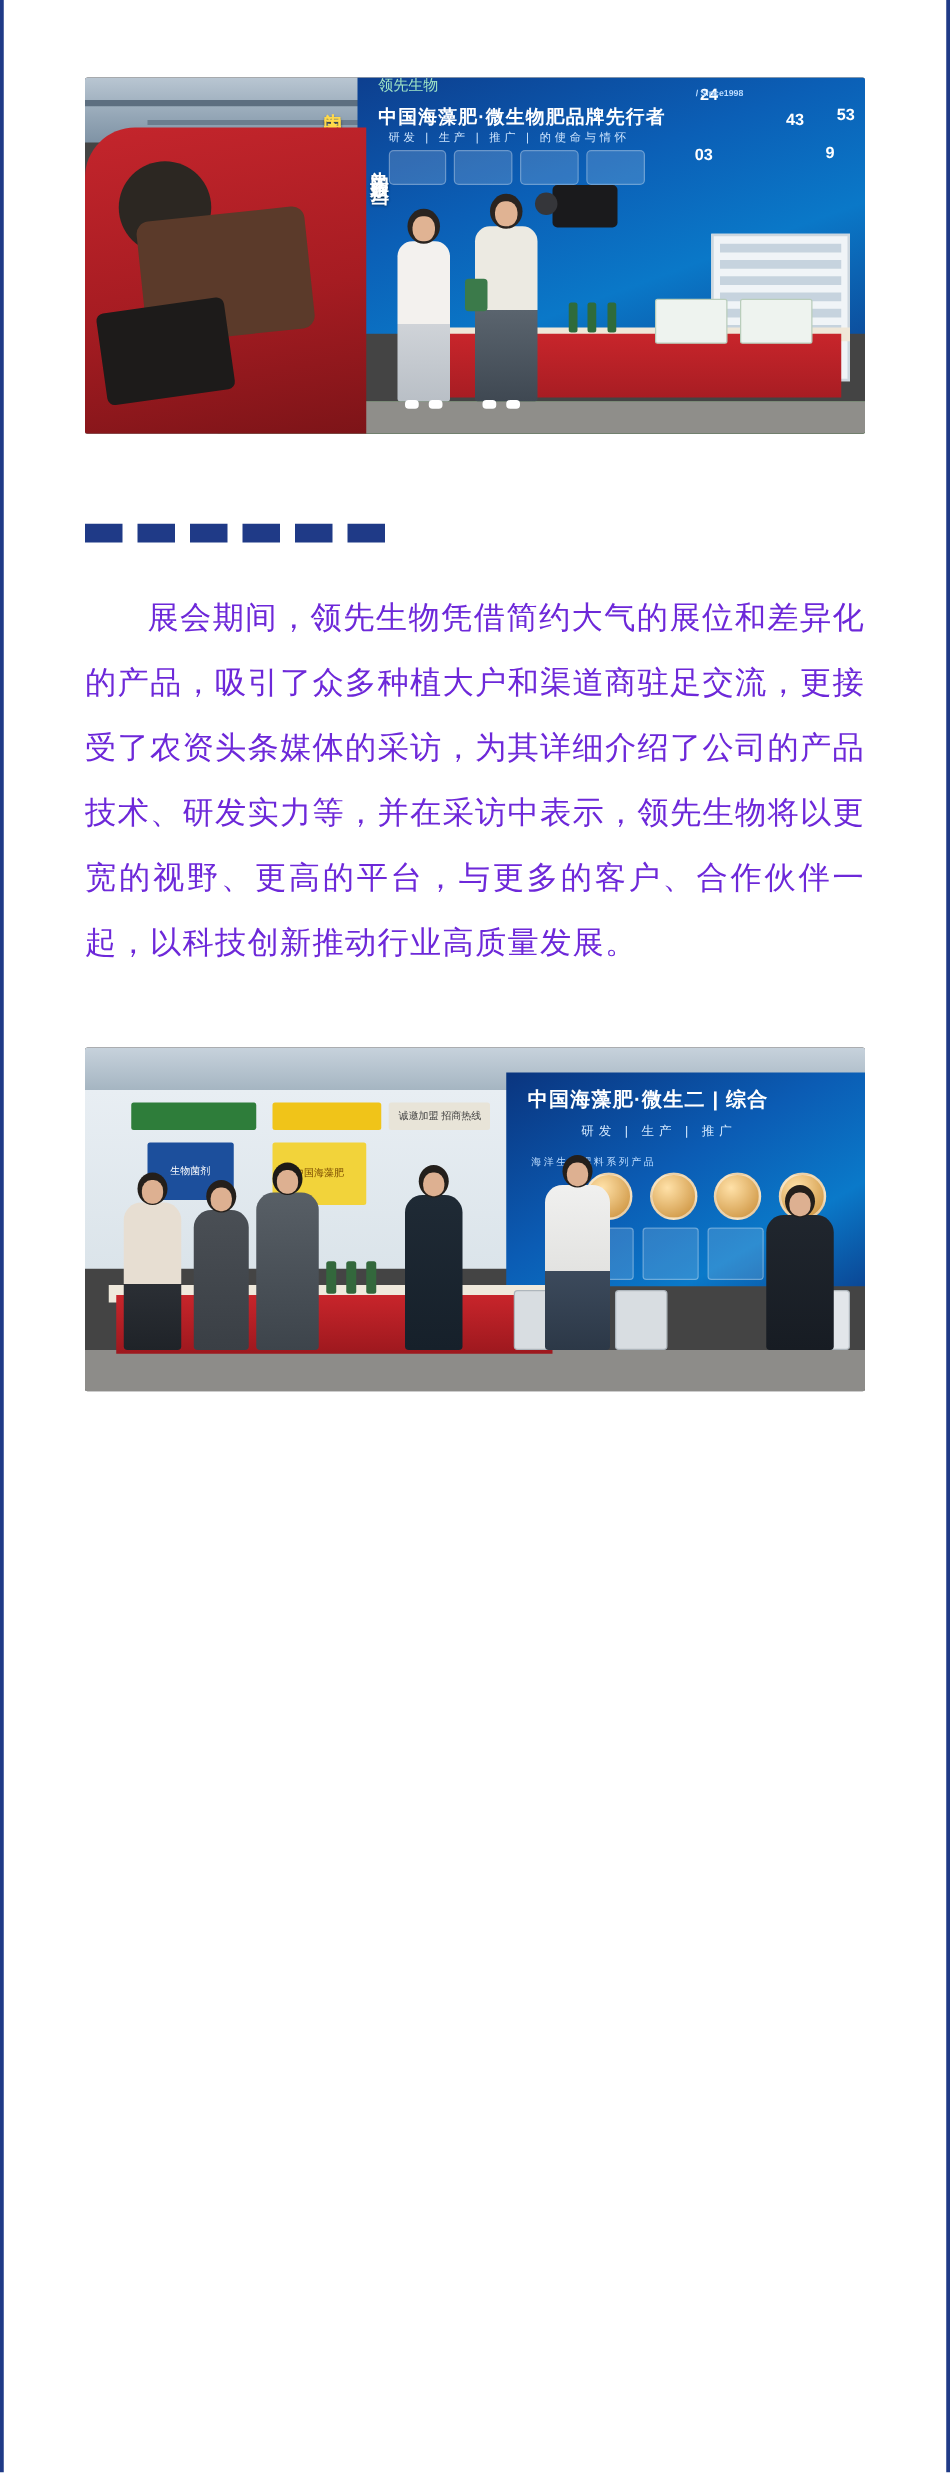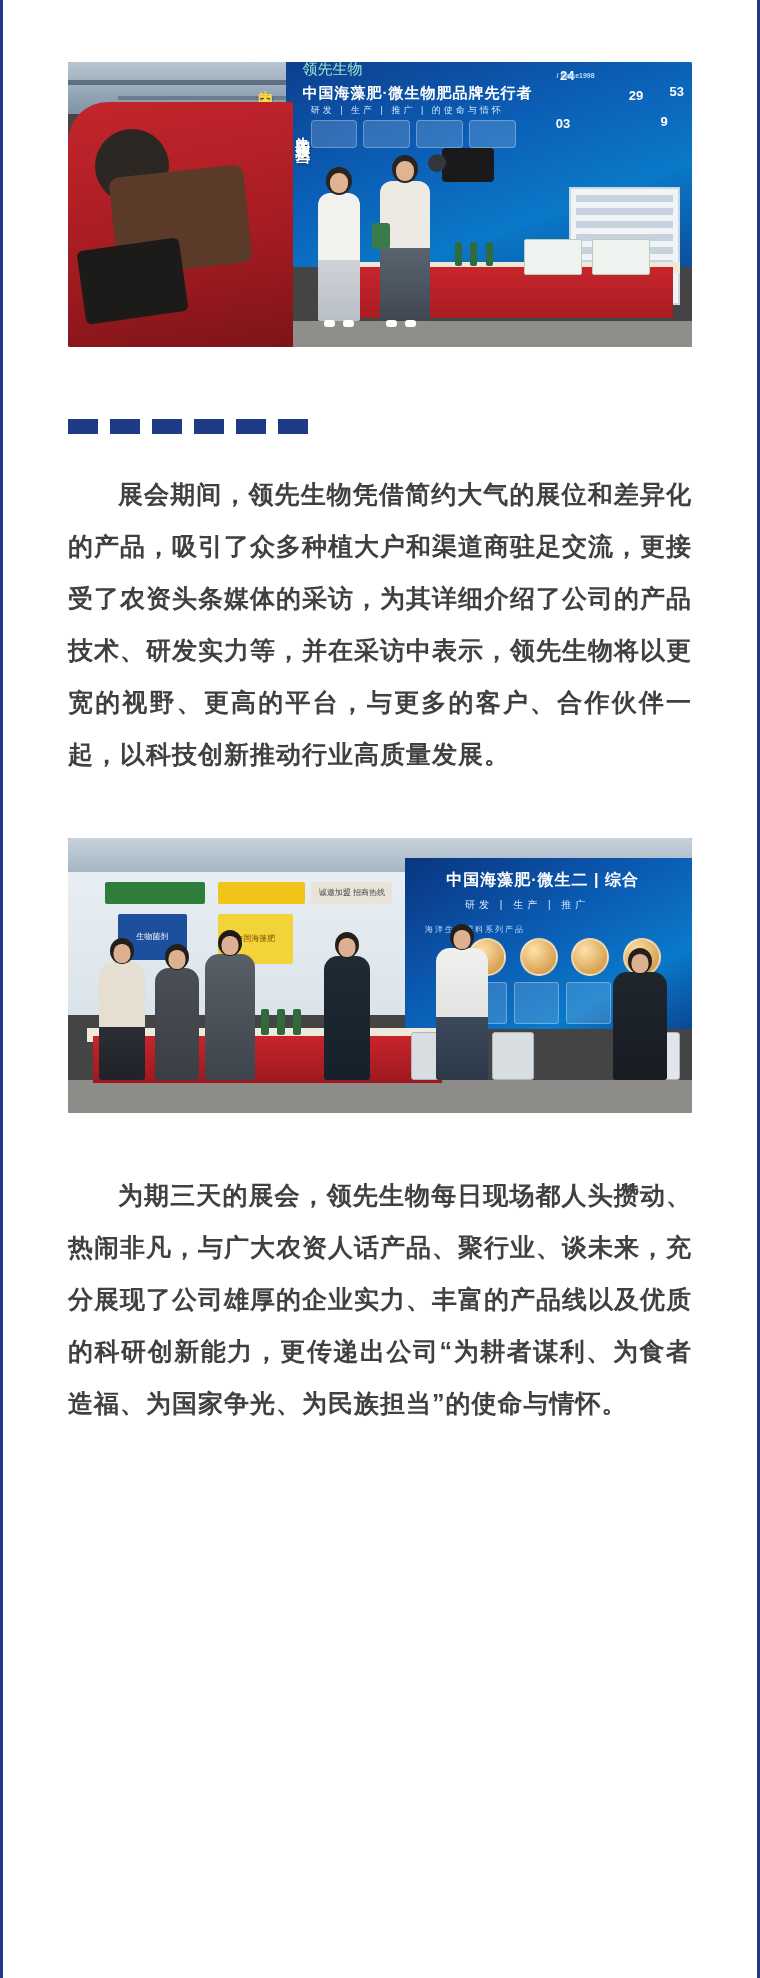--- a/index.html
+++ b/index.html
@@ -65,21 +65,21 @@
   }
   .p1-booth-head {
     position: absolute; left: 4%; top: 16px; color: #fff; font-size: 15px; font-weight: bold;
     letter-spacing: 1px; white-space: nowrap;
   }
   .p1-booth-sub {
     position: absolute; left: 6%; top: 42px; color: #cfe6ff; font-size: 9px; letter-spacing: 3px;
     white-space: nowrap;
   }
   .p1-logo {
-    position: absolute; left: 4%; top: -2px; color: #9fe3c5; font-size: 15px;
+    position: absolute; left: 4%; top: -2px; color: #9fe3c5; font-size: 12px;
   }
   .p1-stat {
     position: absolute; color: #fff; font-size: 13px; font-weight: bold; text-align: center;
   }
   .p1-card {
     position: absolute; background: rgba(255,255,255,0.16); border: 1px solid rgba(255,255,255,0.28);
     border-radius: 4px;
   }
   .p1-shelf {
     position: absolute; right: 2%; top: 44%; width: 17%; height: 40%;
@@ -160,21 +160,21 @@
   .p2-backwall {
     position: absolute; left: 0; top: 34px; width: 100%; height: 52%;
     background: linear-gradient(180deg,#e8eef3,#dbe4ea);
   }
   .p2-bluepanel {
     position: absolute; right: 0; top: 20px; width: 46%; height: 62%;
     background: linear-gradient(150deg,#0a357f 0%,#0b5cb4 45%,#0a79c9 75%,#0b4795 100%);
   }
   .p2-bp-title {
     position: absolute; left: 6%; top: 12px; color: #fff; font-size: 16px; font-weight: bold;
-    letter-spacing: 1px; white-space: nowrap; margin-left: 24px;
+    letter-spacing: 1px; white-space: nowrap;
   }
   .p2-bp-sub {
     position: absolute; left: 7%; top: 40px; color: #d5eaff; font-size: 10px; letter-spacing: 4px;
     white-space: nowrap;
     margin-left: 40px;
   }
   .p2-bp-label {
     position: absolute; left: 7%; top: 66px; color: #bcdcff; font-size: 8px; letter-spacing: 2px;
     white-space: nowrap;
   }
@@ -232,27 +232,26 @@
   .dash {
     width: 30px;
     height: 15px;
     background: #1f3a87;
   }
 
   
   .para {
     font-size: 25px;
     line-height: 52px;
-    color: #404040;
+    color: #6d28d9;
     text-align: justify;
     letter-spacing: 1px;
     margin: 0;
     text-indent: 2em;
     font-family: "Liberation Sans", "DejaVu Sans", sans-serif;
-    font-weight: bold;
   }
   .para-2 {
     margin-top: 56px;
     padding-bottom: 60px;
   }
 </style>
 </head>
 <body>
 
 <div class="page-frame"></div>
@@ -260,21 +259,21 @@
 <div class="content">
 
   <div class="photo photo-1">
     <div class="p1-ceiling"></div>
     <div class="p1-booth">
       <div class="p1-logo">领先生物</div>
       <div class="p1-booth-head" style="top:22px">中国海藻肥·微生物肥品牌先行者</div>
       <div class="p1-booth-sub">研发 | 生产 | 推广 | 的使命与情怀</div>
       <div class="p1-stat" style="right:29%; top:6px">24</div>
       <div class="p1-stat" style="right:24%; top:10px; font-size:7px; color:#bcdcff">/ Since1998</div>
-      <div class="p1-stat" style="right:12%; top:26px">29</div>
+      <div class="p1-stat" style="right:12%; top:26px">43</div>
       <div class="p1-stat" style="right:2%; top:22px">53</div>
       <div class="p1-stat" style="right:30%; top:54px">03</div>
       <div class="p1-stat" style="right:6%; top:52px">9</div>
       <div class="p1-card" style="left:6%; top:58px; width:11%; height:26px"></div>
       <div class="p1-card" style="left:19%; top:58px; width:11%; height:26px"></div>
       <div class="p1-card" style="left:32%; top:58px; width:11%; height:26px"></div>
       <div class="p1-card" style="left:45%; top:58px; width:11%; height:26px"></div>
     </div>
 
     <div class="p1-banner-v" style="left:30%; top:6%; height:62%">为国家争光</div>
@@ -388,15 +387,14 @@
     <div class="p2-person" style="left:59%; width:52px; height:132px; background:linear-gradient(180deg,#f0f0ef 0%,#e3e3e1 52%,#3c4a5c 52%,#2c3847 100%);">
         <div class="head"></div>
         <div class="face"></div>
       </div>
     <div class="p2-person" style="right:4%; width:54px; height:108px; background:linear-gradient(180deg,#20262e 0%,#171c23 100%);">
         <div class="head"></div>
         <div class="face"></div>
       </div>
   </div>
 
-  <p class="para para-2">为期三天的展会，领先生物每日现场都人头攒动、热闹非凡，与广大农资人话产品、聚行业、谈未来，充分展现了公司雄厚的企业实力、丰富的产品线以及优质的科研创新能力，更传递出公司“为耕者谋利、为食者造福、为国家争光、为民族担当”的使命与情怀。</p>
 
 </div>
 
 </body></html>

